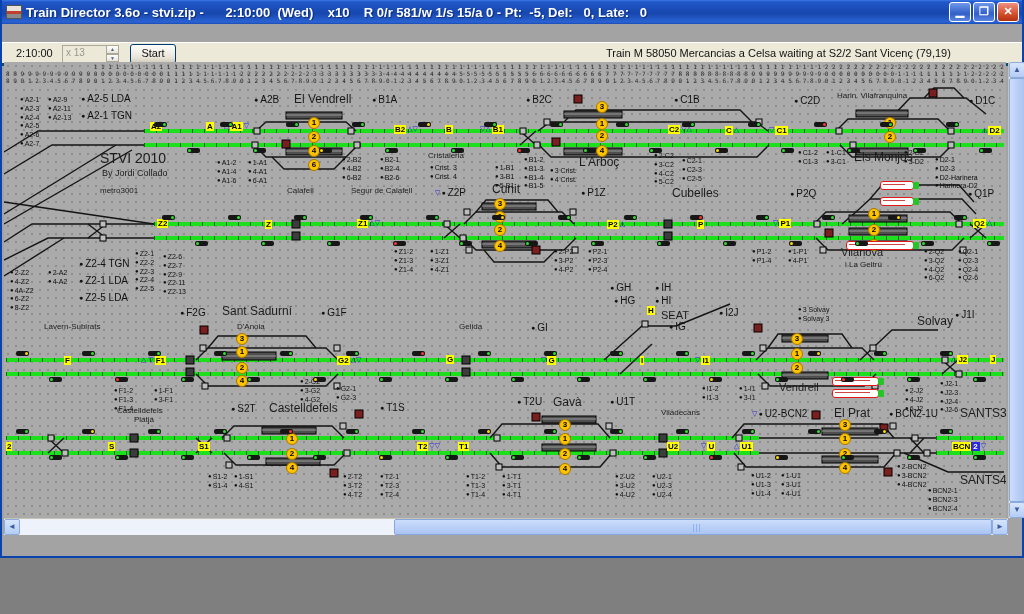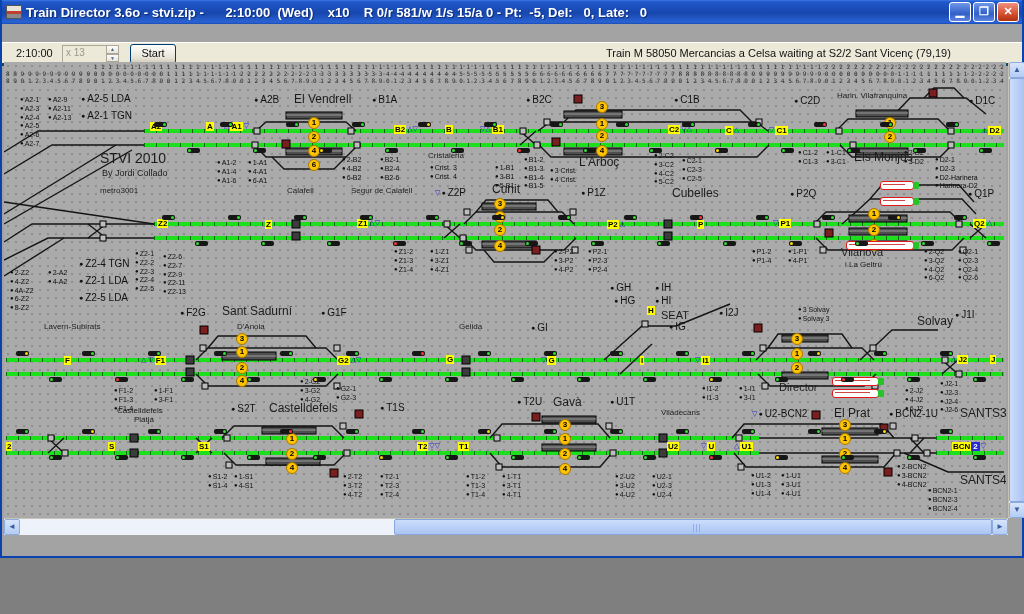--- a/index.html
+++ b/index.html
@@ -447,21 +447,21 @@
         <div class="st" style="left: 488px; top: 120px; font-size: 12px;">Cunit</div>
         <div class="st" style="left: 668px; top: 124px; font-size: 12px; text-align: center;">Cubelles</div>
         <div class="st" style="left: 837px; top: 184px; font-size: 11px;">Vilanova</div>
         <div class="st" style="left: 841px; top: 198px; font-size: 8px;">i La Geltrú</div>
         <div class="st" style="left: 40px; top: 260px; font-size: 8px;">Lavern-Subirats</div>
         <div class="st" style="left: 218px; top: 242px; font-size: 12px;">Sant Sadurní</div>
         <div class="st" style="left: 233px; top: 260px; font-size: 8px;">D'Anoia</div>
         <div class="st" style="left: 455px; top: 260px; font-size: 8px;">Gelida</div>
         <div class="st" style="left: 657px; top: 247px; font-size: 11px;">SEAT</div>
         <div class="st" style="left: 913px; top: 252px; font-size: 12px;">Solvay</div>
-        <div class="st" style="left: 775px; top: 319px; font-size: 11px;">Director</div>
+        <div class="st" style="left: 775px; top: 319px; font-size: 11px;">Vendrell</div>
         <div class="st" style="left: 113px; top: 344px; font-size: 8px;">Castelldefels</div>
         <div class="st" style="left: 130px; top: 353px; font-size: 8px;">Platja</div>
         <div class="st" style="left: 265px; top: 339px; font-size: 12px;">Castelldefels</div>
         <div class="st" style="left: 549px; top: 333px; font-size: 12px;">Gavà</div>
         <div class="st" style="left: 657px; top: 346px; font-size: 8px;">Viladecans</div>
         <div class="st" style="left: 830px; top: 344px; font-size: 12px;">El Prat</div>
         <div class="st" style="left: 956px; top: 344px; font-size: 12px;">SANTS3</div>
         <div class="st" style="left: 956px; top: 411px; font-size: 12px;">SANTS4</div>
         <div class="st" style="left: 424px; top: 89px; font-size: 8px;">Cristaleria</div>
         <div class="blk" style="left: 250px; top: 32px;"><span class="dot">●</span><span class="">A2B</span></div>

